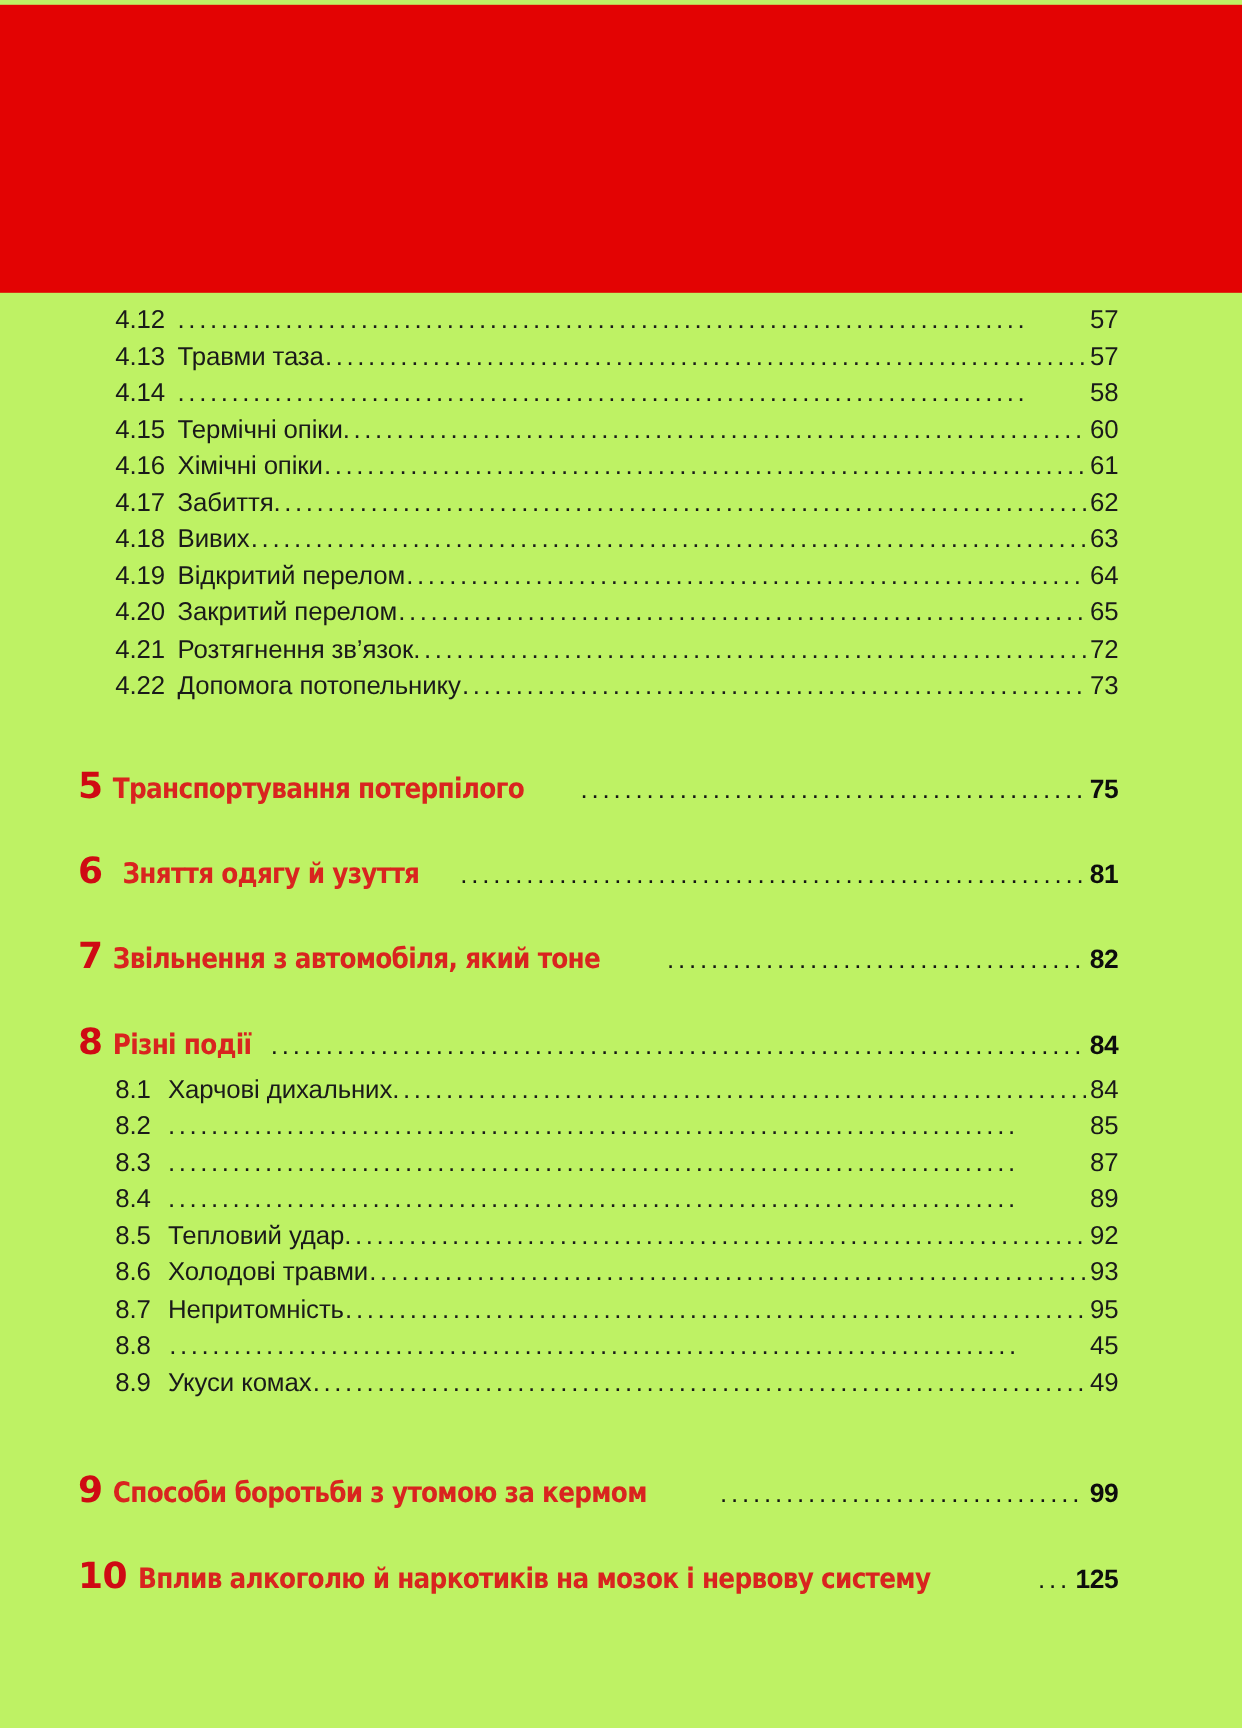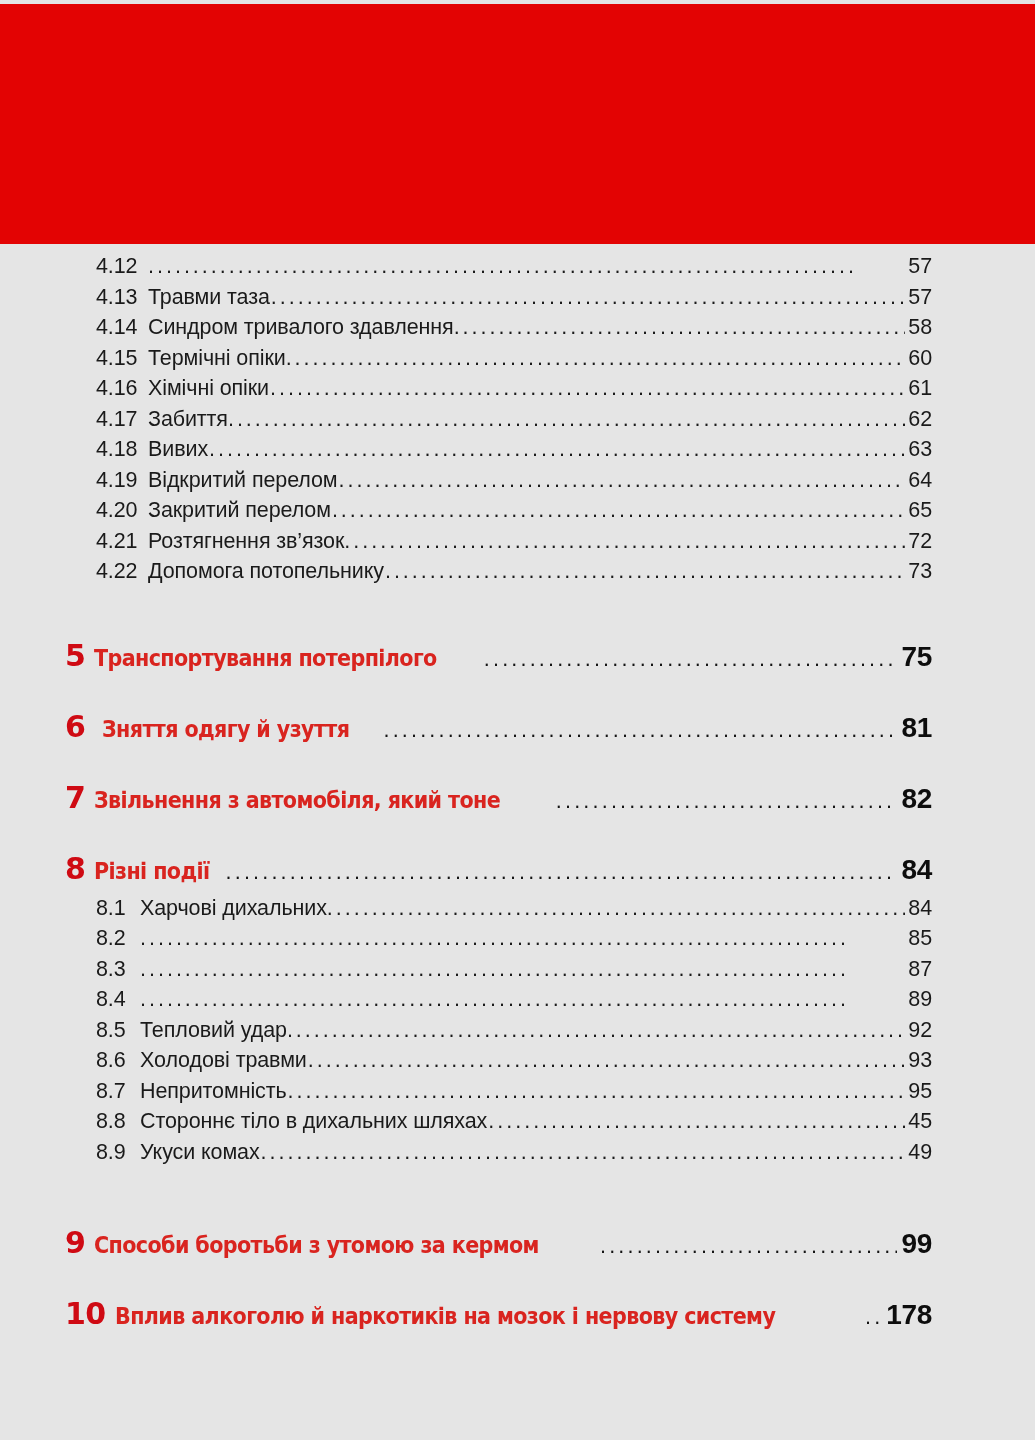--- a/index.html
+++ b/index.html
@@ -11,21 +11,21 @@
     height: 1440px;
     background: #ffffff;
     font-family: "Liberation Sans", sans-serif;
     overflow: hidden;
   }
 
   .page {
     position: relative;
     width: 1035px;
     height: 1440px;
-    background: #e5e5e5;
+    background: #bef264;
   }
 
   
   .banner {
     position: absolute;
     left: 0;
     top: 4px;
     width: 1035px;
     height: 240px;
     background: #e30303;
@@ -115,21 +115,21 @@
     flex: 1 1 auto;
     overflow: hidden;
     white-space: nowrap;
     color: #141414;
     letter-spacing: 3.2px;
     font-size: 21.5px;
     margin: 0 4px 0 0;
   }
   .chap-row .cpg {
     flex: 0 0 auto;
-    font-size: 28px;
+    font-size: 22px;
     font-weight: bold;
     color: #0d0d0d;
     text-align: right;
     white-space: nowrap;
     letter-spacing: -0.3px;
   }
 
   
   .gap-10 { height: 10px; }
   .gap-36 { height: 36px; }
@@ -155,21 +155,20 @@
 
     <div class="sub-row">
       <span class="num">4.13</span>
       <span class="title">Травми таза</span>
       <span class="lead">...............................................................................</span>
       <span class="pg">57</span>
     </div>
 
     <div class="sub-row tight">
       <span class="num">4.14</span>
-      <span class="title">Синдром тривалого здавлення</span>
       <span class="lead">...............................................................................</span>
       <span class="pg">58</span>
     </div>
 
     <div class="sub-row tight">
       <span class="num">4.15</span>
       <span class="title">Термічні опіки</span>
       <span class="lead">...............................................................................</span>
       <span class="pg">60</span>
     </div>
@@ -298,21 +297,20 @@
 
     <div class="sub-row narrow-num">
       <span class="num">8.7</span>
       <span class="title">Непритомність</span>
       <span class="lead">...............................................................................</span>
       <span class="pg">95</span>
     </div>
 
     <div class="sub-row narrow-num">
       <span class="num">8.8</span>
-      <span class="title">Стороннє тіло в дихальних шляхах</span>
       <span class="lead">...............................................................................</span>
       <span class="pg">45</span>
     </div>
 
     <div class="sub-row narrow-num">
       <span class="num">8.9</span>
       <span class="title">Укуси комах</span>
       <span class="lead">...............................................................................</span>
       <span class="pg">49</span>
     </div>
@@ -323,17 +321,17 @@
       <span class="ctitle">Способи боротьби з утомою за кермом</span>
       <span class="clead">...............................................................................</span>
       <span class="cpg">99</span>
     </div>
 
     <div class="gap-36"></div>
     <div class="chap-row">
       <span class="cnum">10</span>
       <span class="ctitle">Вплив алкоголю й наркотиків на мозок і нервову систему</span>
       <span class="clead">...............................................................................</span>
-      <span class="cpg">178</span>
+      <span class="cpg">125</span>
     </div>
 
   </div>
 </div>
 
 </body></html>

